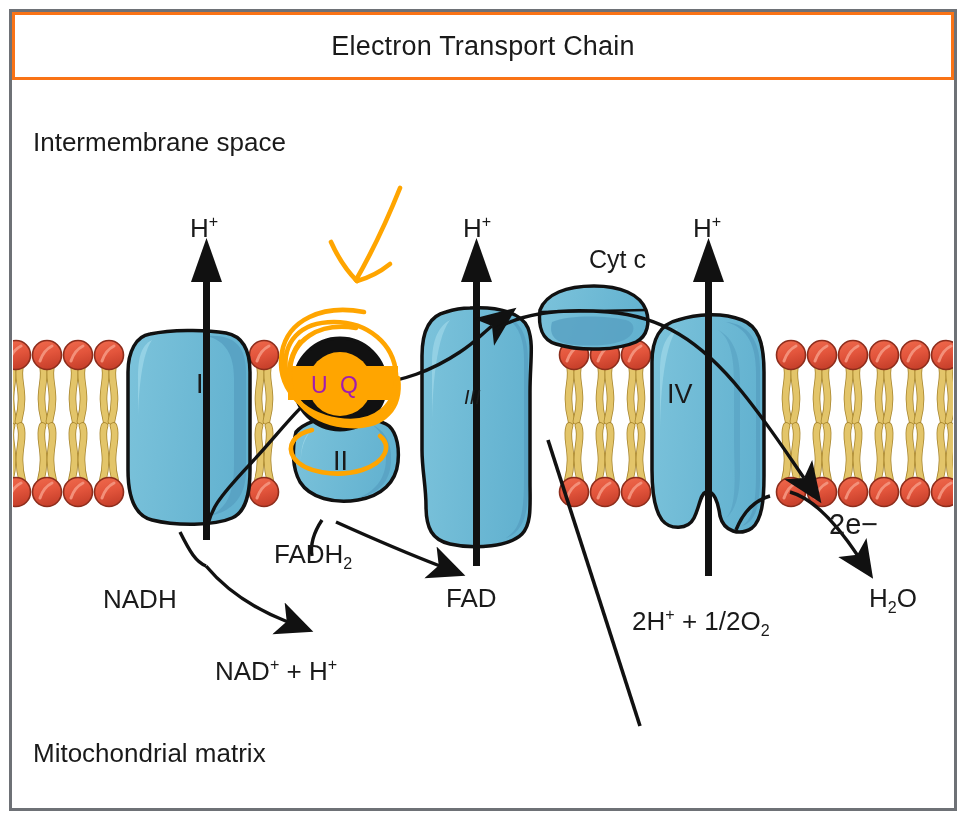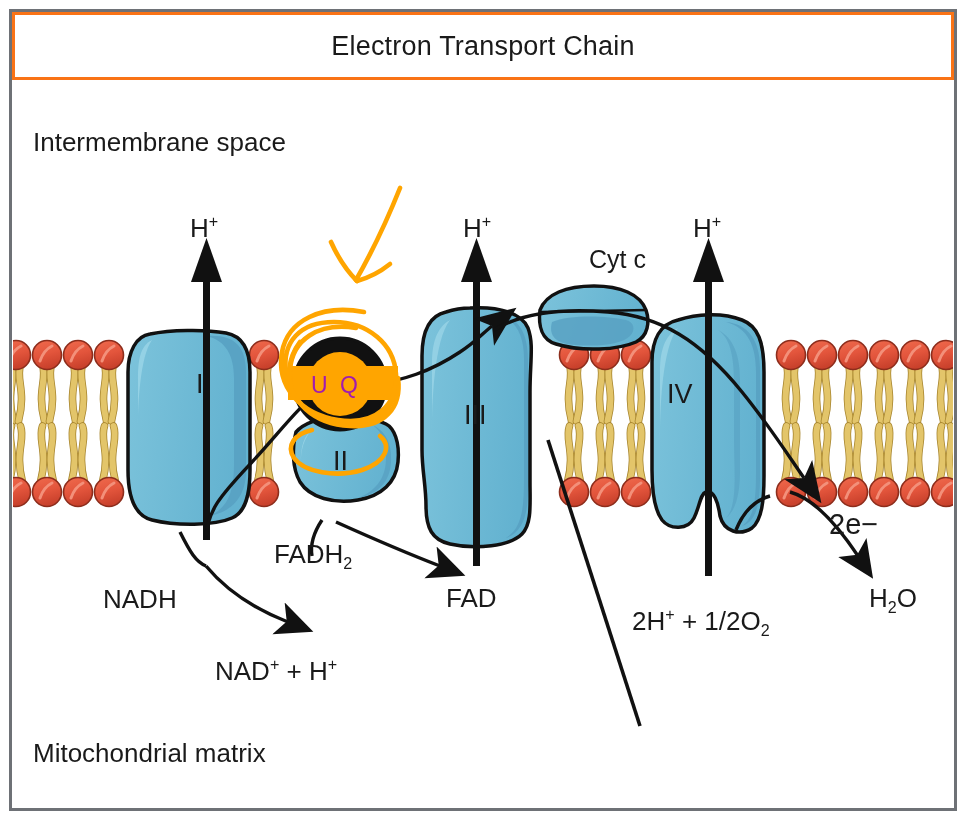--- a/index.html
+++ b/index.html
@@ -397,21 +397,21 @@
   </svg>
 
   <div class="uq-text">U Q</div>
 
   <div class="lbl lbl-space">Intermembrane space</div>
   <div class="lbl lbl-matrix">Mitochondrial matrix</div>
   <div class="lbl lbl-cytc">Cyt c</div>
 
   <div class="lbl" style="left:196px;top:371px;font-size:27px;">I</div>
   <div class="lbl" style="left:333px;top:448px;font-size:27px;">II</div>
-  <div class="lbl" style="left:464px;top:402px;font-size:27px;">III</div>
+  <div class="lbl" style="left:464px;top:387px;font-size:20px;font-style:italic;">III</div>
   <div class="lbl" style="left:667px;top:381px;font-size:27px;">IV</div>
 
   <div class="lbl lbl-hplus h1"><span>H</span><sup>+</sup></div>
   <div class="lbl lbl-hplus h2"><span>H</span><sup>+</sup></div>
   <div class="lbl lbl-hplus h3"><span>H</span><sup>+</sup></div>
 
   <div class="lbl lbl-nadh">NADH</div>
   <div class="lbl lbl-fad">FAD</div>
 
   <div class="lbl lbl-fadh2"><span>FADH</span><sub>2</sub></div>

